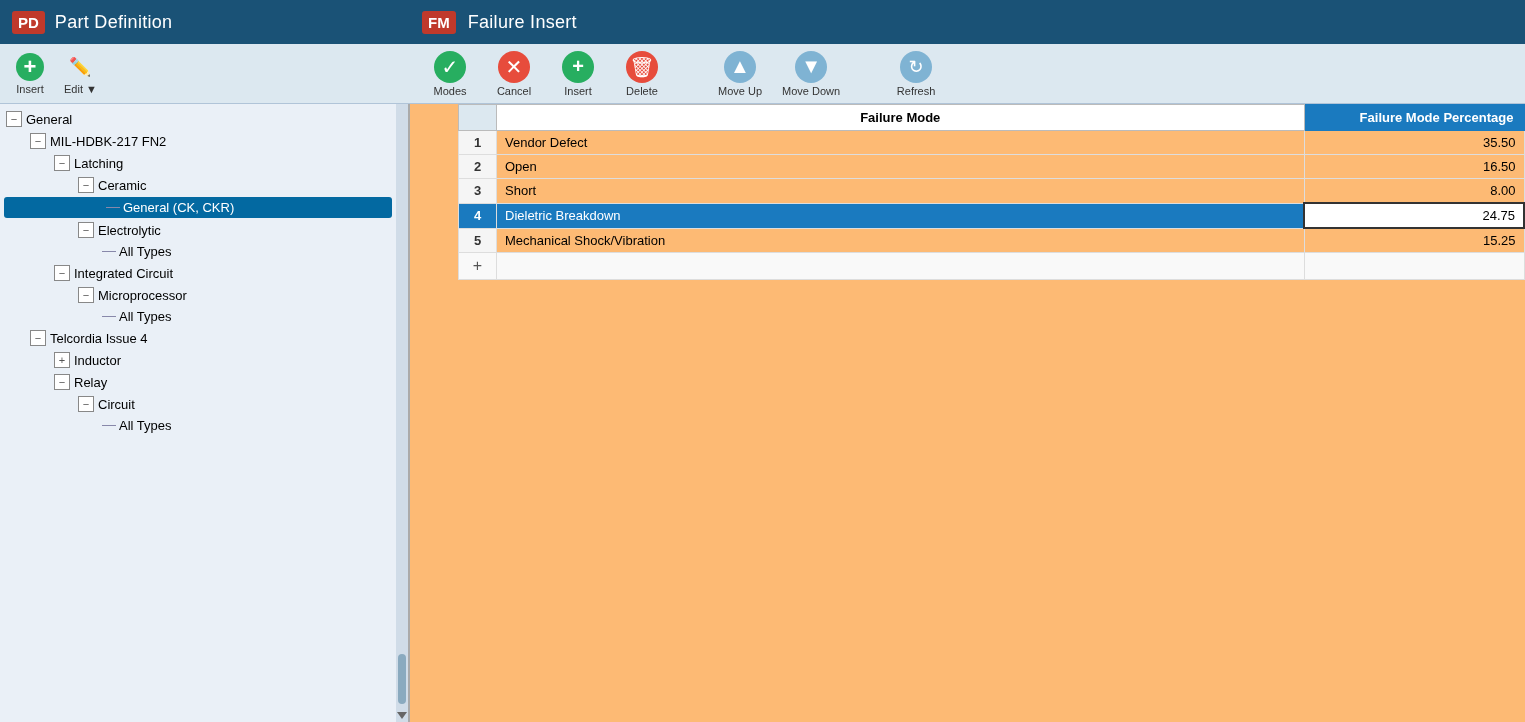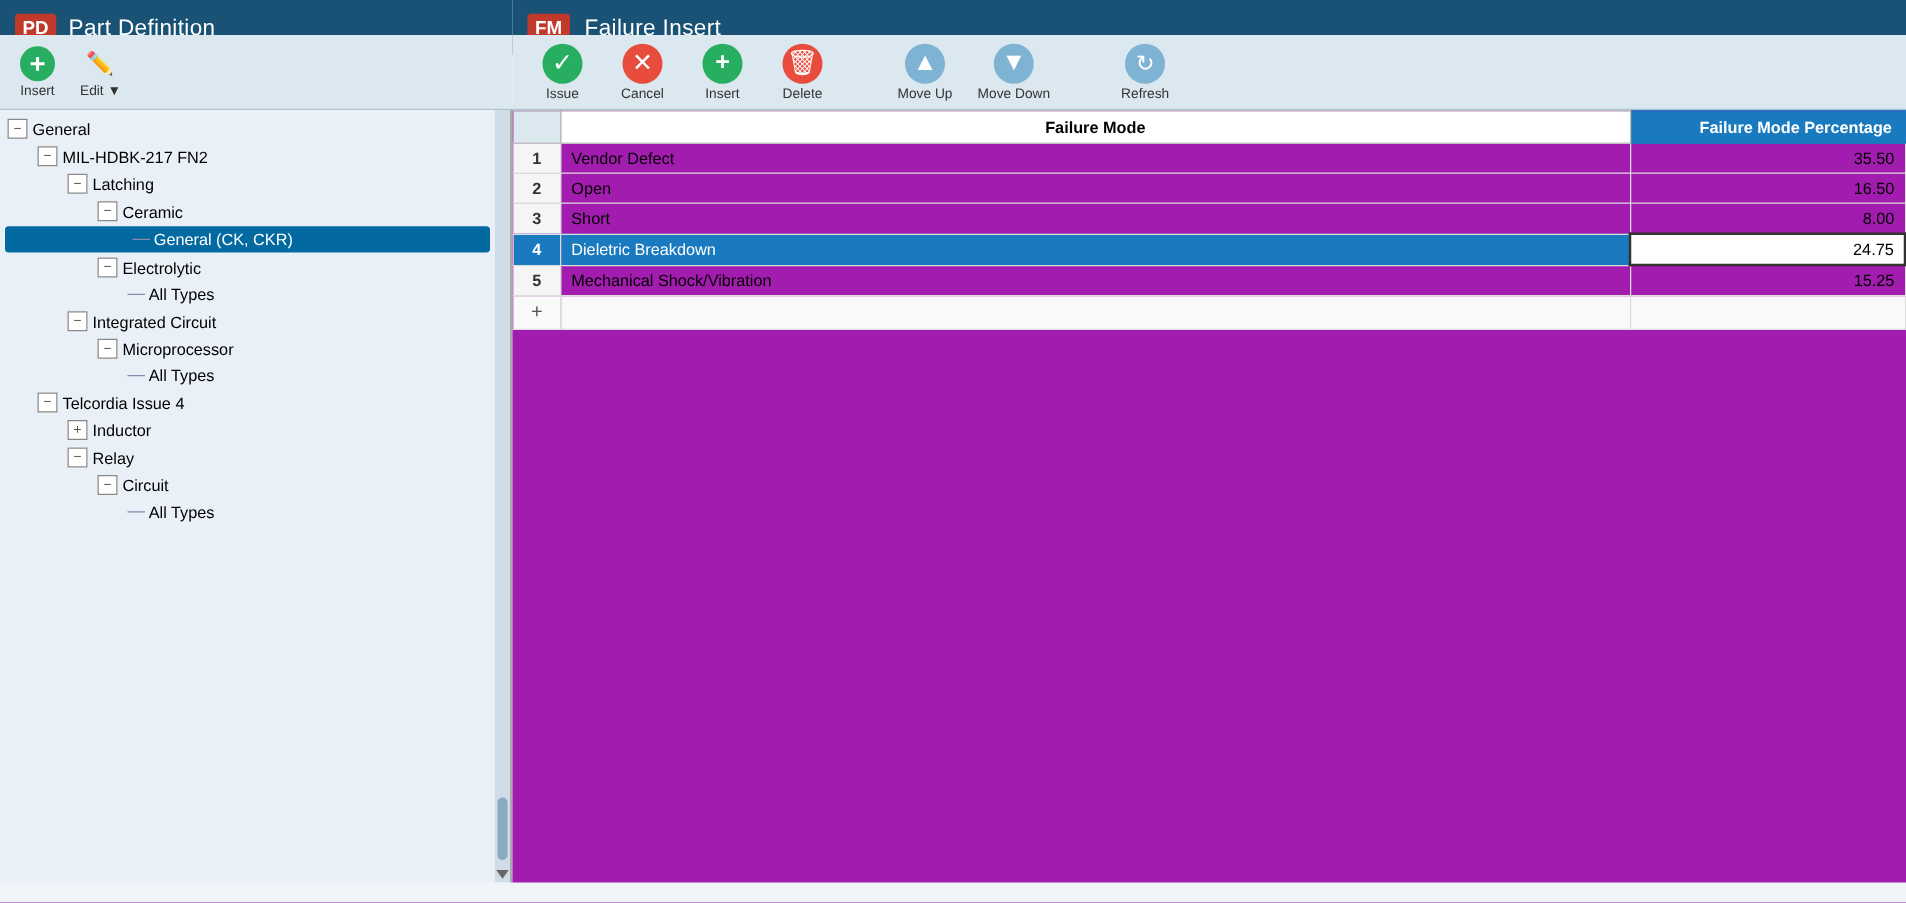--- a/index.html
+++ b/index.html
@@ -190,21 +190,21 @@
       padding: 3px 0;
       padding-left: 4px;
       cursor: pointer;
       white-space: nowrap;
     }
     .tree-row.selected { background: #0369a1; color: white; }
   </style>
 </head>
 <body>
 
-<div style="display:flex; height:28px;">
+<div style="display:flex; height:44px;">
   <div class="left-header" style="width:410px; flex-shrink:0;">
     <span class="header-badge">PD</span>
     <span class="header-title">Part Definition</span>
   </div>
   <div class="right-header" style="flex:1;gap:12px;">
     <span class="header-badge">FM</span>
     <span class="header-title">Failure Insert</span>
   </div>
 </div>
 
@@ -217,21 +217,21 @@
     </div>
     <div class="toolbar-btn">
       <div class="btn-icon" style="font-size:18px; color:#c8860a;">✏️</div>
       <span class="btn-label">Edit ▼</span>
     </div>
   </div>
 
   <div class="right-toolbar" style="flex:1; height:60px;">
     <div class="toolbar-btn-right">
       <div class="btn-icon btn-save" style="color:white; font-size:20px;">✓</div>
-      <span class="btn-label">Issue</span>
+      <span class="btn-label">Modes</span>
     </div>
     <div class="toolbar-btn-right">
       <div class="btn-icon btn-cancel" style="color:white; font-size:20px;">✕</div>
       <span class="btn-label">Cancel</span>
     </div>
     <div class="toolbar-btn-right">
       <div class="btn-icon btn-insert-r" style="color:white; font-size:20px; font-weight:bold;">+</div>
       <span class="btn-label">Insert</span>
     </div>
     <div class="toolbar-btn-right">
@@ -336,21 +336,21 @@
       </div>
 
     </div>
 
     <div style="width:12px; background:#d0dce8; display:flex; flex-direction:column; align-items:center; justify-content:flex-end;">
       <div style="width:8px; height:50px; background:#8aaabf; border-radius:4px; margin-bottom:8px;"></div>
       <div style="width:0; height:0; border-left:5px solid transparent; border-right:5px solid transparent; border-top:7px solid #666; margin-bottom:3px; cursor:pointer;"></div>
     </div>
   </div>
 
-  <div style="flex:1; overflow:auto; background:#a21caf;">
+  <div style="flex:1; overflow:auto; background:#fdba74;padding-left:48px;">
     <table>
       <thead>
         <tr>
           <th class="col-num" style="width:38px; background:#dce8f0; border:1px solid #bbb;"></th>
           <th class="col-mode" style="background:white; border:1px solid #bbb; text-align:center;">Failure Mode</th>
           <th class="col-pct" style="background:#1a7abf; color:white; border:1px solid #1a7abf; text-align:right; padding-right:10px; width:220px;">Failure Mode Percentage</th>
         </tr>
       </thead>
       <tbody id="fm-tbody">
       <tr>

